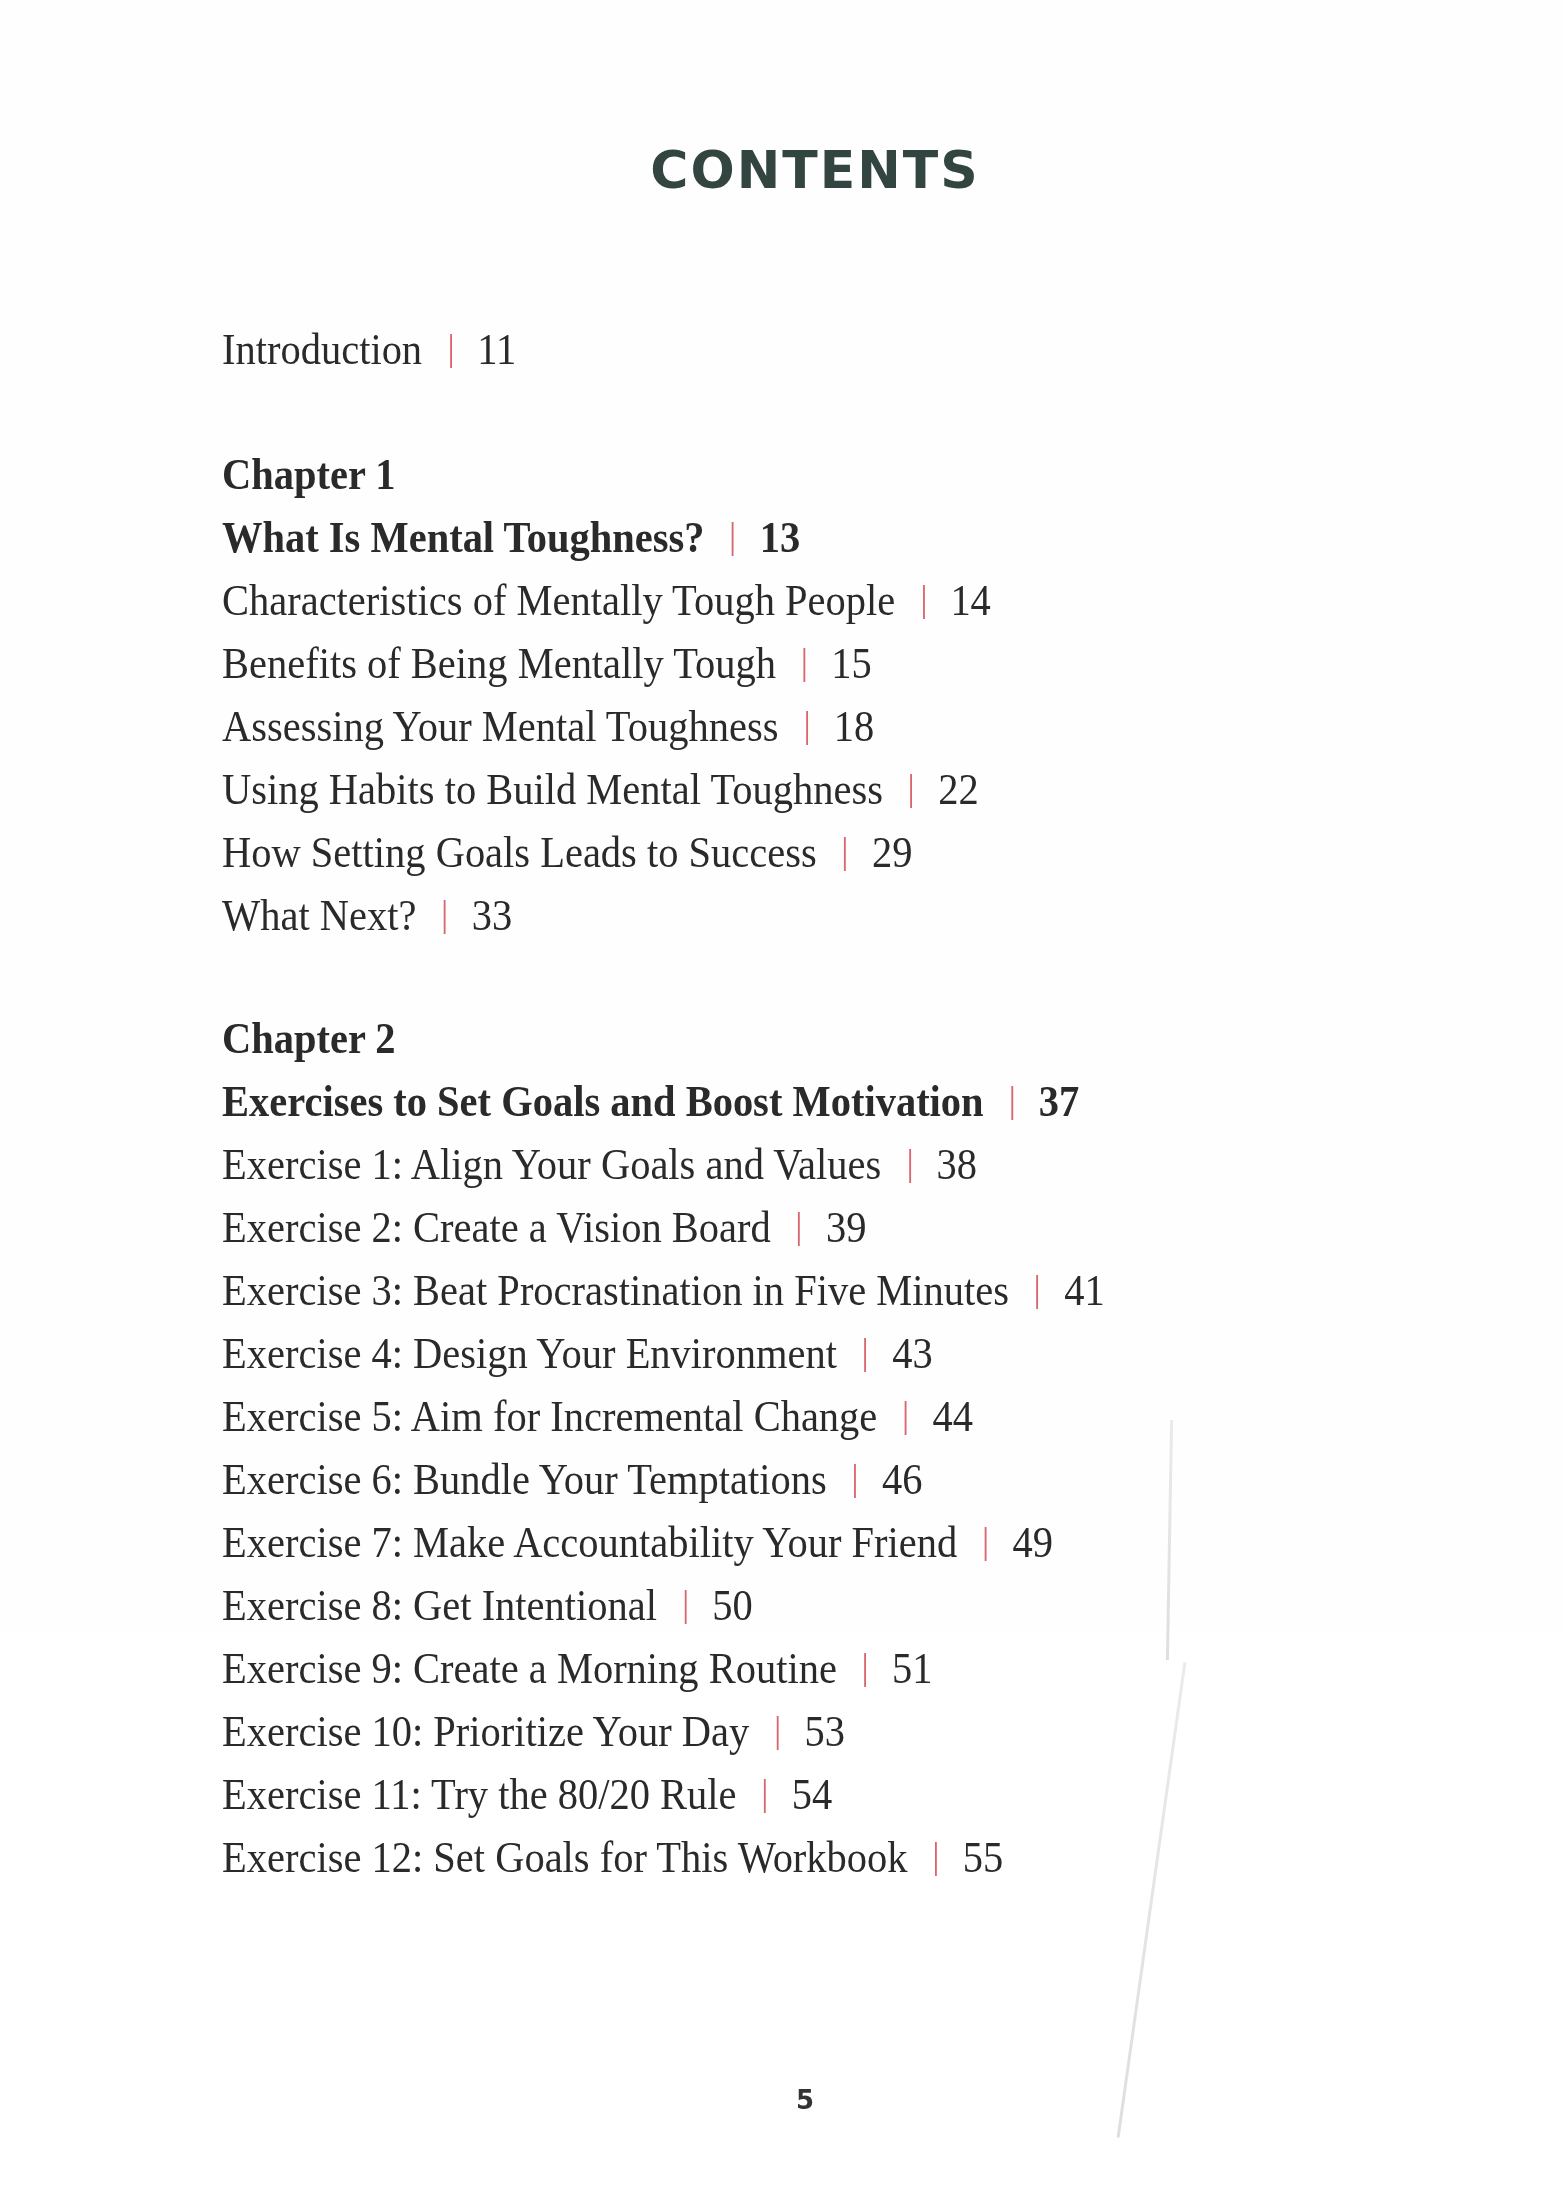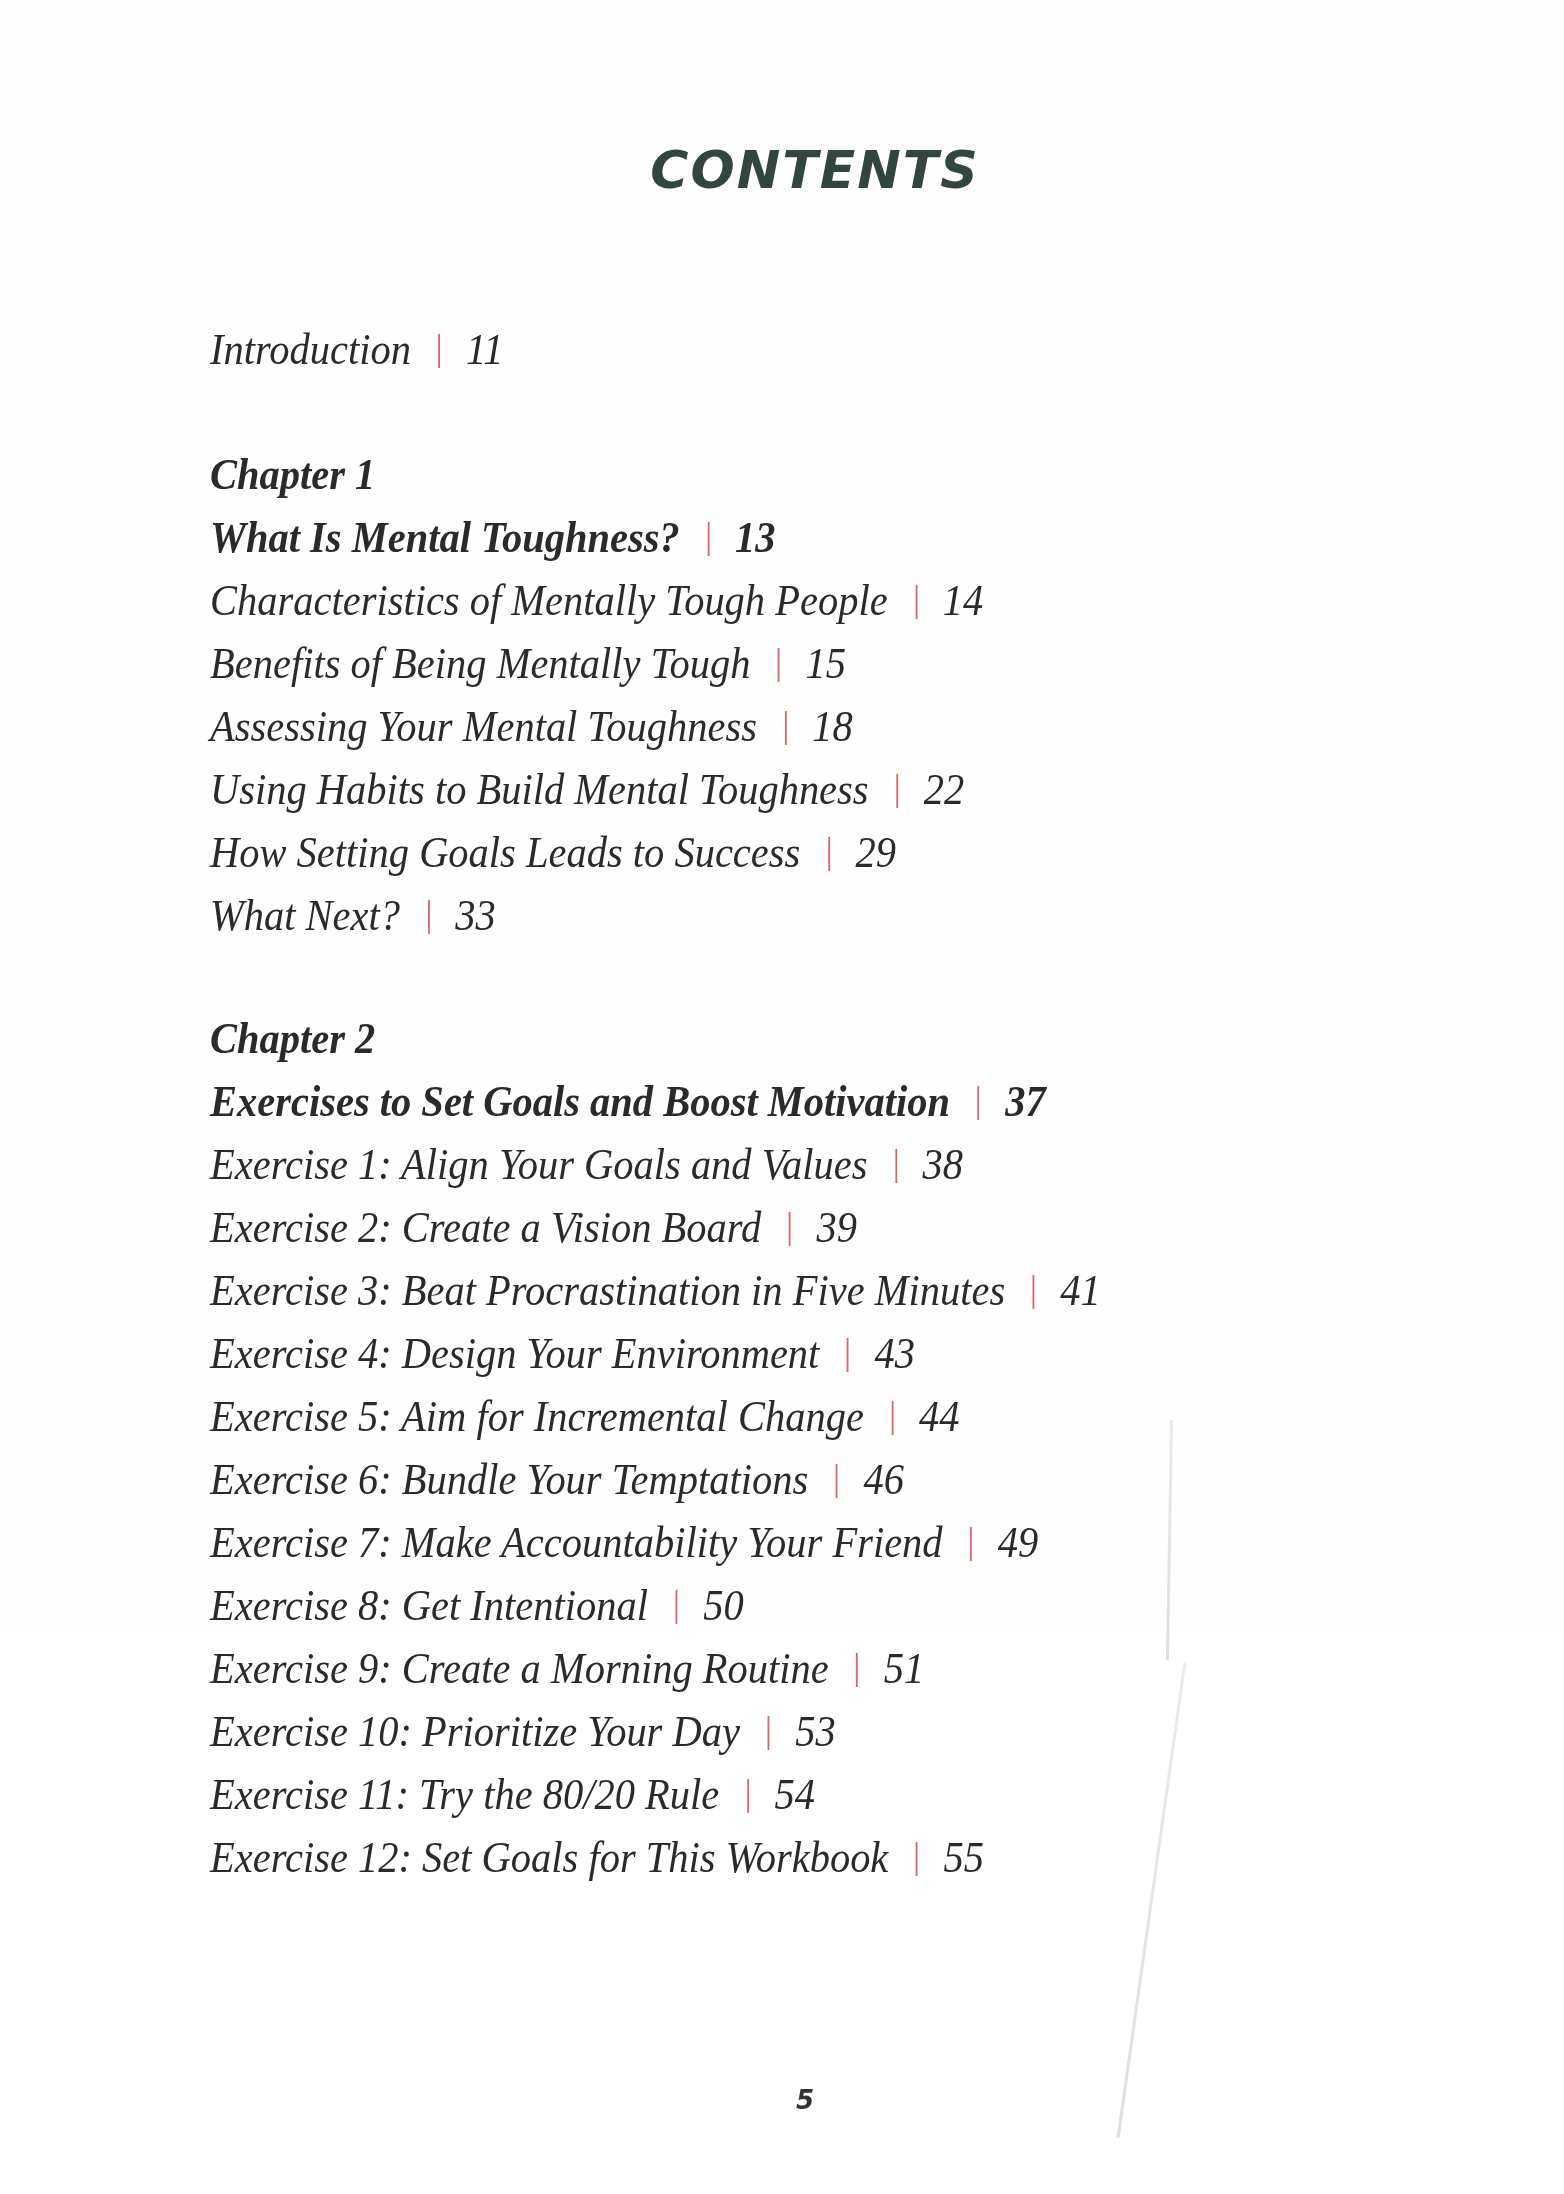--- a/index.html
+++ b/index.html
@@ -14,37 +14,36 @@
       overflow: hidden;
       font-family: "Liberation Serif", "DejaVu Serif", serif;
       color: #2a2a2a;
     }
     .page {
       position: absolute;
       left: 0; top: 0;
       width: 1564px;
       height: 1630px;
       background: #fefefe;
-      font-style: italic;
     }
     .title {
       position: absolute;
       top: 140px;
       left: 0;
       width: 1630px;
       text-align: center;
       font-family: "DejaVu Sans", "Liberation Sans", sans-serif;
       font-weight: bold;
       font-size: 52px;
       letter-spacing: 2px;
       color: #334540;
     }
     .toc {
       position: absolute;
-      left: 210px;
+      left: 222px;
       top: 318px;
       width: 1200px;
     }
     .entry {
       font-size: 44px;
       line-height: 63px;
       white-space: nowrap;
       transform: scaleX(0.92);
       transform-origin: left center;
     }

